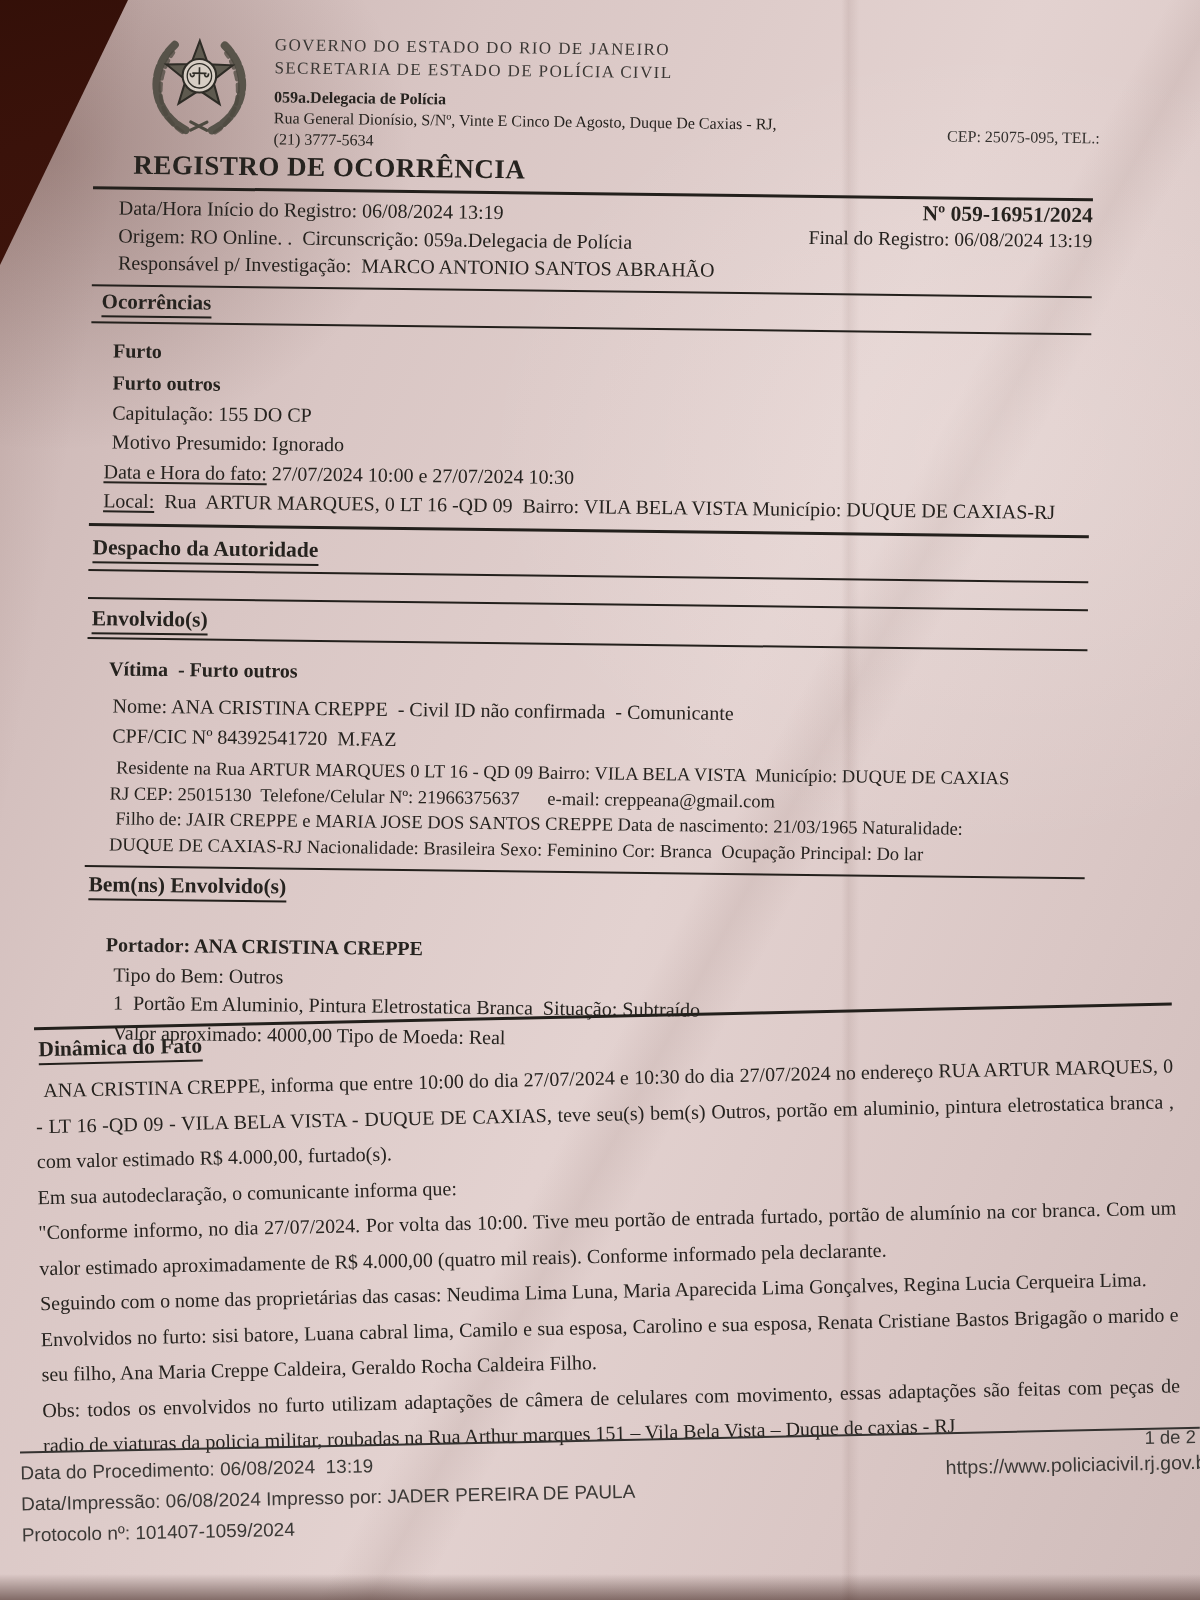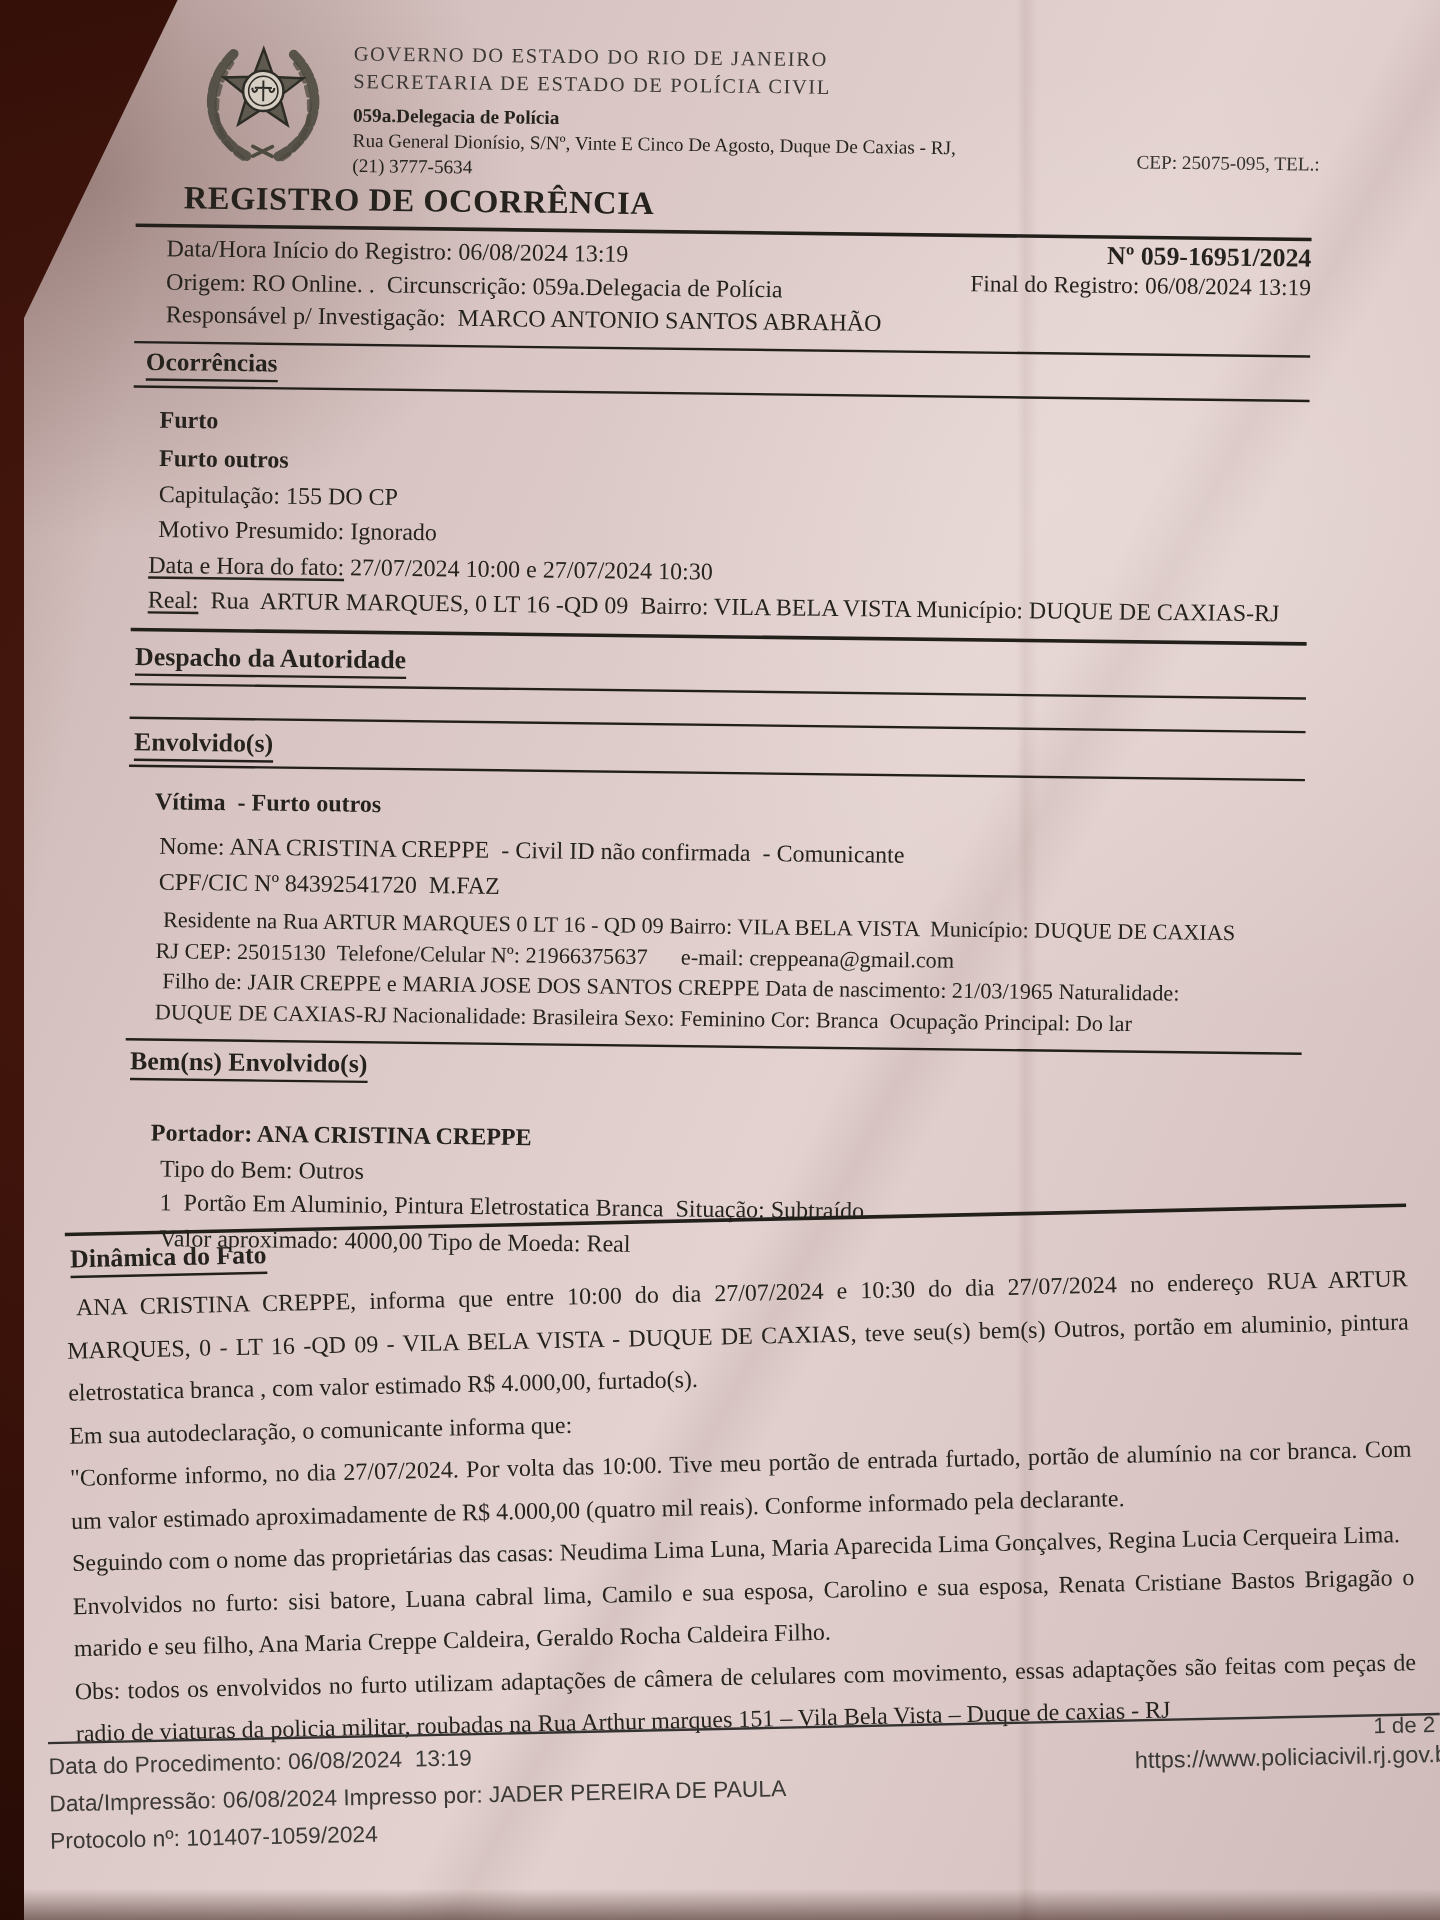--- a/index.html
+++ b/index.html
@@ -14,21 +14,20 @@
     position:absolute;inset:0;
     background:
       radial-gradient(520px 430px at 50px 150px, rgba(62,26,18,0.30), rgba(62,26,18,0) 70%),
       radial-gradient(700px 560px at 82% 28%, rgba(255,247,245,0.22), rgba(255,247,245,0) 72%),
       linear-gradient(100deg, rgba(96,58,48,0.16) 0%, rgba(96,58,48,0) 10%),
       linear-gradient(90deg, rgba(0,0,0,0) 70.1%, rgba(112,80,74,0.11) 70.7%, rgba(0,0,0,0) 71.6%),
       linear-gradient(118deg, rgba(0,0,0,0) 57%, rgba(116,84,78,0.10) 59.5%, rgba(0,0,0,0) 62%),
       linear-gradient(113deg,#c8b2b0 0%,#d9c6c4 26%,#e3d2d0 55%,#dac7c5 78%,#cfbcba 100%);
     clip-path:polygon(128px 0, 100% 0, 100% 100%, 0 100%, 0 265px);
     filter:drop-shadow(0 0 20px rgba(0,0,0,0.55));
-    margin-left:20px;
   }
   .bottom-shade{position:absolute;left:0;right:0;bottom:0;height:26px;
     background:linear-gradient(to top, rgba(38,11,5,0.50), rgba(38,11,5,0));pointer-events:none;}
   .t{white-space:pre;}
   .para{white-space:normal;text-align:justify;}
   .b{font-weight:bold;}
   .hd{font-weight:bold;display:inline-block;border-bottom:2.5px solid #23201c;padding-bottom:1px;}
   .ul{text-decoration:underline;text-decoration-thickness:1.5px;text-underline-offset:3px;}
   .rule{border:0;border-top:2.5px solid #23201c;margin:0;}
   .rule.thick{border-top-width:3.5px;}
@@ -125,21 +124,21 @@
       <div class="sec-title" style="margin-top:3px;">
         <span class="hd t">Ocorrências</span>
       </div>
       <hr class="rule" style="margin-top:4px;">
 
       <div class="row20 b t" style="margin-top:13px;">Furto</div>
       <div class="row20 b t" style="margin-top:3px;">Furto outros</div>
       <div class="row20 t">Capitulação: 155 DO CP</div>
       <div class="row20 t">Motivo Presumido: Ignorado</div>
       <div class="row20" style="margin-left:14px;"><span class="ul t">Data e Hora do fato:</span><span class="t"> 27/07/2024 10:00 e 27/07/2024 10:30</span></div>
-      <div class="row20" style="margin-left:14px;"><span class="ul t">Real:</span><span class="t">  Rua  ARTUR MARQUES, 0 LT 16 -QD 09  Bairro: VILA BELA VISTA Município: DUQUE DE CAXIAS-RJ</span></div>
+      <div class="row20" style="margin-left:14px;"><span class="ul t">Local:</span><span class="t">  Rua  ARTUR MARQUES, 0 LT 16 -QD 09  Bairro: VILA BELA VISTA Município: DUQUE DE CAXIAS-RJ</span></div>
 
       <hr class="rule thick" style="margin-top:7px;">
       <div class="sec-title" style="margin-top:9px;margin-left:4px;font-size:21.5px;">
         <span class="hd t">Despacho da Autoridade</span>
       </div>
       <hr class="rule thin" style="margin-top:6px;">
       <div style="height:26px;"></div>
       <hr class="rule thin">
       <div class="sec-title" style="margin-top:7px;margin-left:4px;font-size:21.5px;">
         <span class="hd t">Envolvido(s)</span>

